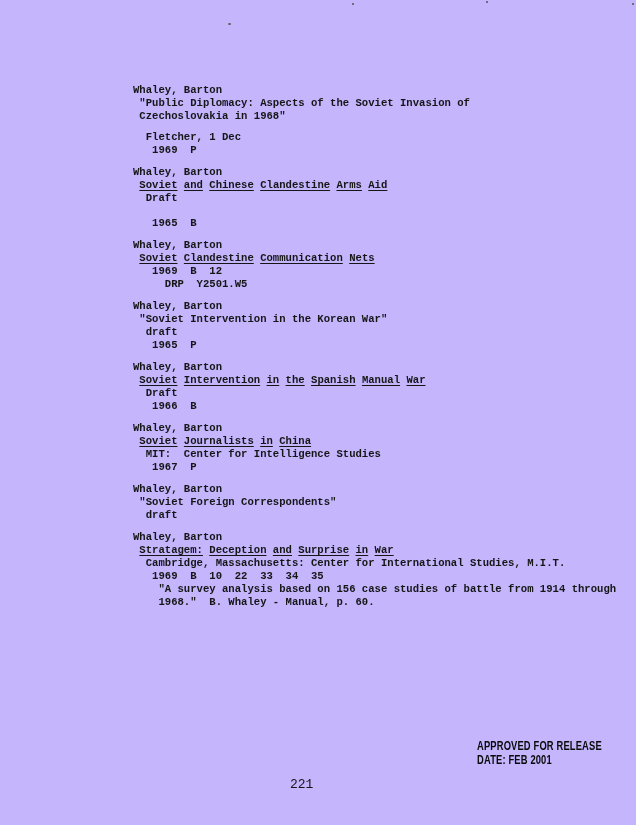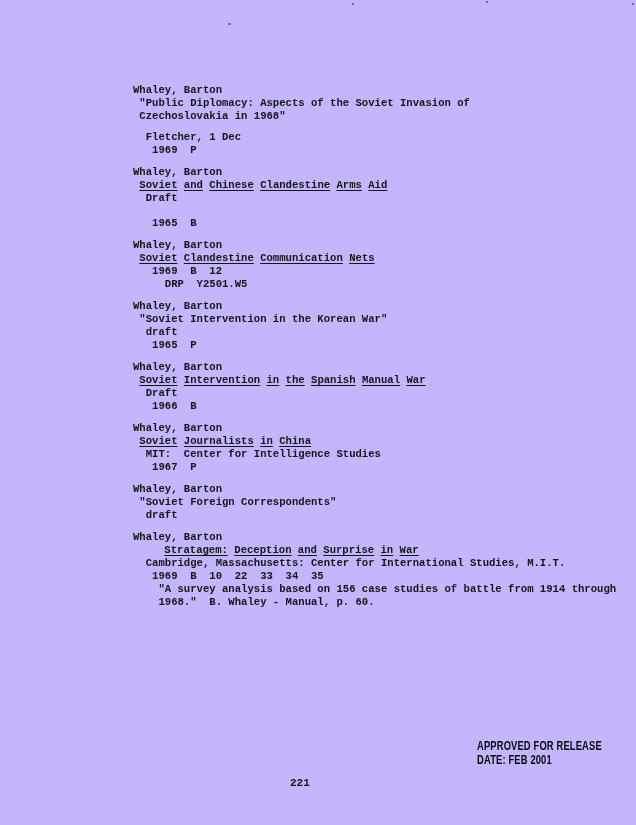--- a/index.html
+++ b/index.html
@@ -44,22 +44,22 @@
     transform: scaleX(0.78);
     transform-origin: left top;
     white-space: nowrap;
     letter-spacing: 0.2px;
   }
   .pageno {
     position: absolute;
     left: 290px;
     top: 777px;
     font-family: "Liberation Mono", monospace;
-    font-weight: 700;
-    font-size: 11px;
+    font-weight: 400;
+    font-size: 13px;
     color: #161616;
   }
   .speck {
     position: absolute;
     background: #555;
     width: 2px;
     height: 2px;
     border-radius: 1px;
   }
   .speck.s1 { left: 352px; top: 3px; }
@@ -115,21 +115,21 @@
         <div class="line" style="padding-left: 2ch;">MIT:  Center for Intelligence Studies</div>
         <div class="line" style="padding-left: 3ch;">1967  P</div>
       </div>
       <div class="entry">
         <div class="line" style="padding-left: 0ch;">Whaley, Barton</div>
         <div class="line" style="padding-left: 1ch;">"Soviet Foreign Correspondents"</div>
         <div class="line" style="padding-left: 2ch;">draft</div>
       </div>
       <div class="entry">
         <div class="line" style="padding-left: 0ch;">Whaley, Barton</div>
-        <div class="line" style="padding-left: 1ch; margin-left: 25px;"><span class="uw">Stratagem:</span> <span class="uw">Deception</span> <span class="uw">and</span> <span class="uw">Surprise</span> <span class="uw">in</span> <span class="uw">War</span></div>
+        <div class="line" style="padding-left: 1ch;"><span class="uw">Stratagem:</span> <span class="uw">Deception</span> <span class="uw">and</span> <span class="uw">Surprise</span> <span class="uw">in</span> <span class="uw">War</span></div>
         <div class="line" style="padding-left: 2ch;">Cambridge, Massachusetts: Center for International Studies, M.I.T.</div>
         <div class="line" style="padding-left: 3ch;">1969  B  10  22  33  34  35</div>
         <div class="line" style="padding-left: 4ch;">"A survey analysis based on 156 case studies of battle from 1914 through</div>
         <div class="line" style="padding-left: 4ch;">1968."  B. Whaley - Manual, p. 60.</div>
       </div>
     </div>
 
   <div class="stamp">
     <div>APPROVED FOR RELEASE</div>
     <div>DATE: FEB 2001</div>

